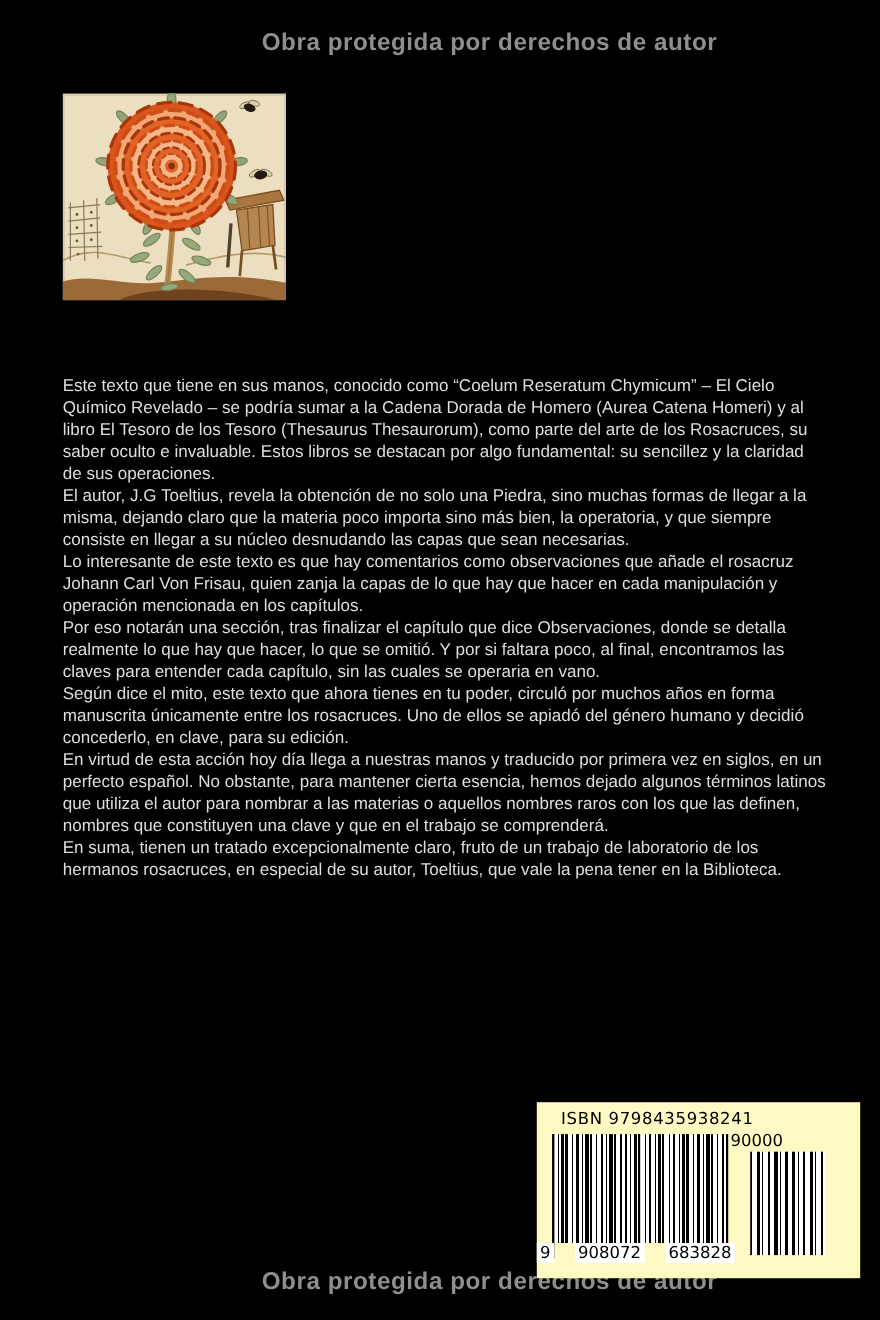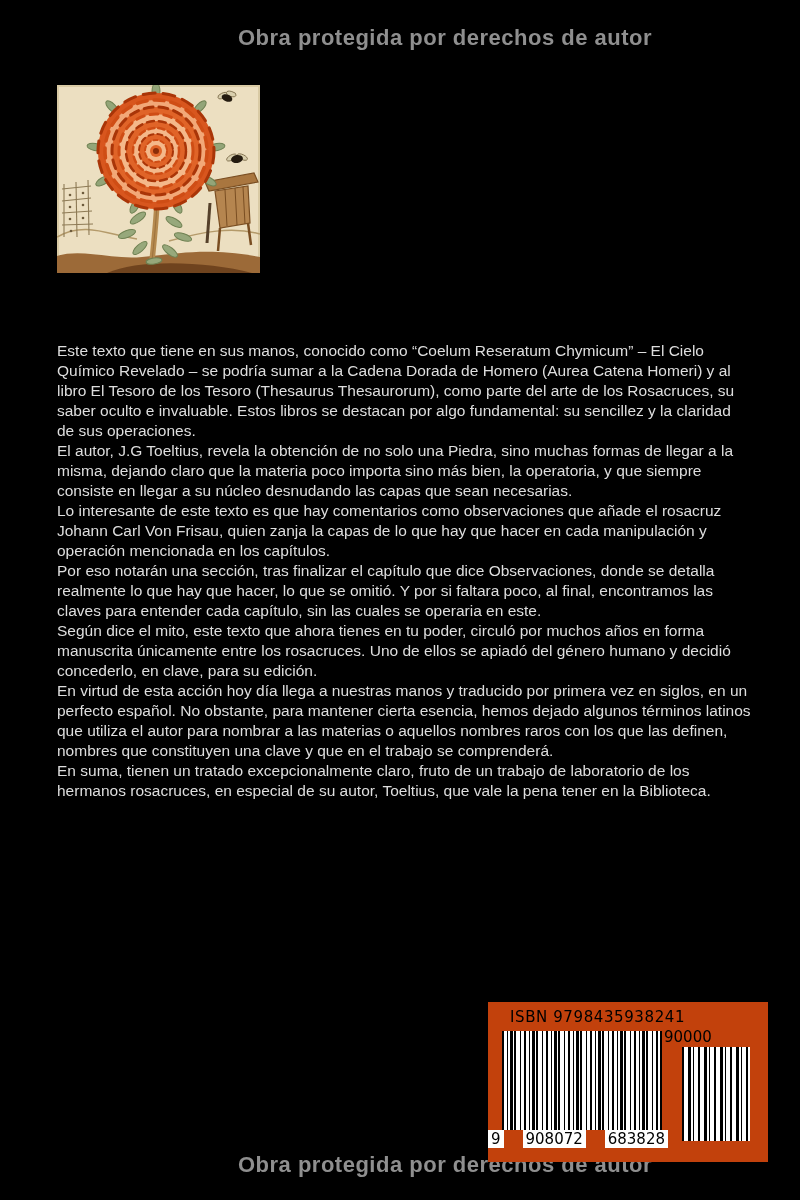--- a/index.html
+++ b/index.html
@@ -36,23 +36,24 @@
     color: #dedede;
     font-size: 15.5px;
     line-height: 20px;
   }
   .text-block p { margin: 0; }
 
   .barcode-box {
     position: absolute;
     left: 488px; top: 1002px;
     width: 280px; height: 160px;
-    background: #c2410c;
+    background: #fef9c3;
     z-index: 2;
     color: #000000;
+    padding-left: 14px;
   }
   .isbn-label {
     position: absolute;
     top: 6px; left: 22px;
     font-size: 15px;
     letter-spacing: 0.6px;
     font-family: "DejaVu Sans", sans-serif;
   }
   .main-bars {
     position: absolute;
@@ -203,21 +204,21 @@
       <ellipse cx="4" cy="-4" rx="5.5" ry="2.5" fill="#d9cfae" stroke="#7a6a48" stroke-width="0.8" transform="rotate(25)"></ellipse>
       <ellipse rx="6" ry="4" fill="#241b10" transform="rotate(-10)"></ellipse>
     </g>
   </svg>
 </div>
 
 <div class="text-block">
   <p>Este texto que tiene en sus manos, conocido como  “Coelum Reseratum Chymicum” – El Cielo Químico Revelado – se podría sumar a la Cadena Dorada de Homero (Aurea Catena Homeri) y al libro El Tesoro de los Tesoro (Thesaurus Thesaurorum), como parte del arte de los Rosacruces, su saber oculto e invaluable. Estos libros se destacan por algo fundamental: su sencillez y la claridad de sus operaciones.</p>
   <p>El autor, J.G Toeltius, revela la obtención de no solo una Piedra, sino muchas formas de llegar a la misma, dejando claro que la materia poco importa sino más bien, la operatoria, y que siempre consiste en llegar a su núcleo desnudando las capas que sean necesarias.</p>
   <p>Lo interesante de este texto es que hay comentarios como observaciones que añade el rosacruz Johann Carl Von Frisau, quien zanja la capas de lo que hay que hacer en cada manipulación y operación mencionada en los capítulos.</p>
-  <p>Por eso notarán una sección, tras finalizar el capítulo que dice Observaciones, donde se detalla realmente lo que hay que hacer, lo que se omitió. Y por si faltara poco, al final, encontramos las claves para entender cada capítulo, sin las cuales se operaria en este.</p>
+  <p>Por eso notarán una sección, tras finalizar el capítulo que dice Observaciones, donde se detalla realmente lo que hay que hacer, lo que se omitió. Y por si faltara poco, al final, encontramos las claves para entender cada capítulo, sin las cuales se operaria en vano.</p>
   <p>Según dice el mito, este texto que ahora tienes en tu poder, circuló por muchos años en forma manuscrita únicamente entre los rosacruces. Uno de ellos se apiadó del género humano y decidió concederlo, en clave, para su edición.</p>
   <p>En virtud de esta acción hoy día llega a nuestras manos y traducido por primera vez en siglos, en un perfecto español. No obstante, para mantener cierta esencia, hemos dejado algunos términos latinos que utiliza el autor para nombrar a las materias o aquellos nombres raros con los que las definen, nombres que constituyen una clave y que en el trabajo se comprenderá.</p>
   <p>En suma, tienen un tratado excepcionalmente claro, fruto de un trabajo de laboratorio de los hermanos rosacruces, en especial de su autor, Toeltius, que vale la pena tener en la Biblioteca.</p>
 </div>
 
 <div class="barcode-box">
   <div class="isbn-label">ISBN 9798435938241</div>
   <div class="main-bars"></div>
   <div class="guard g1"></div>
   <div class="guard g2"></div>

